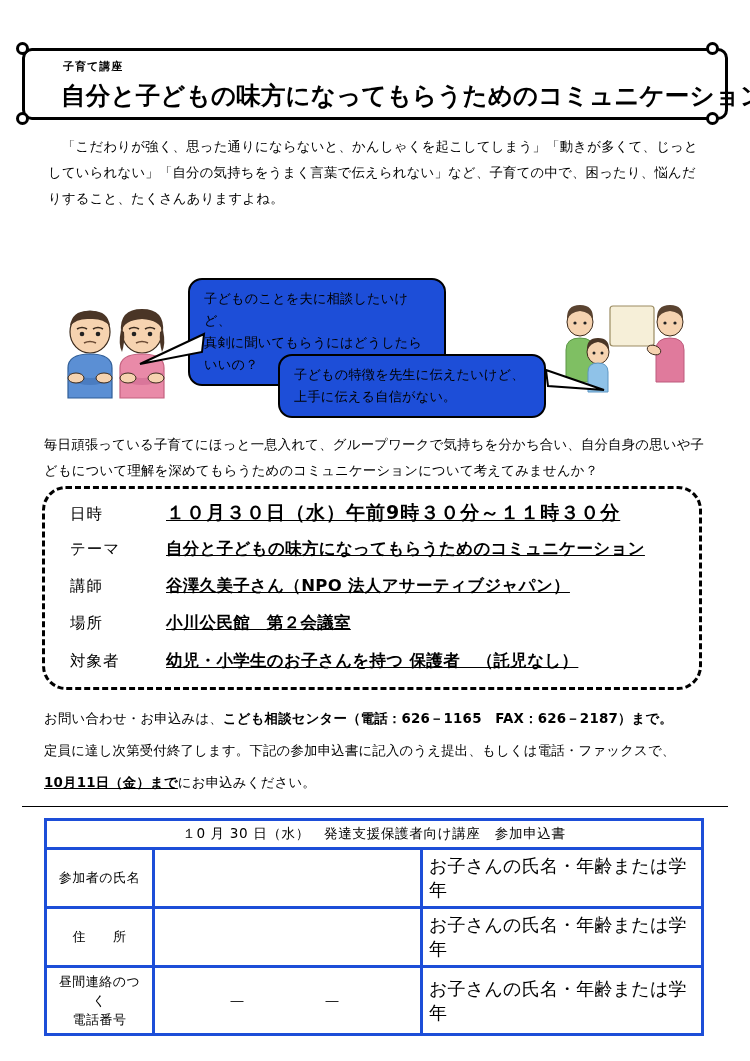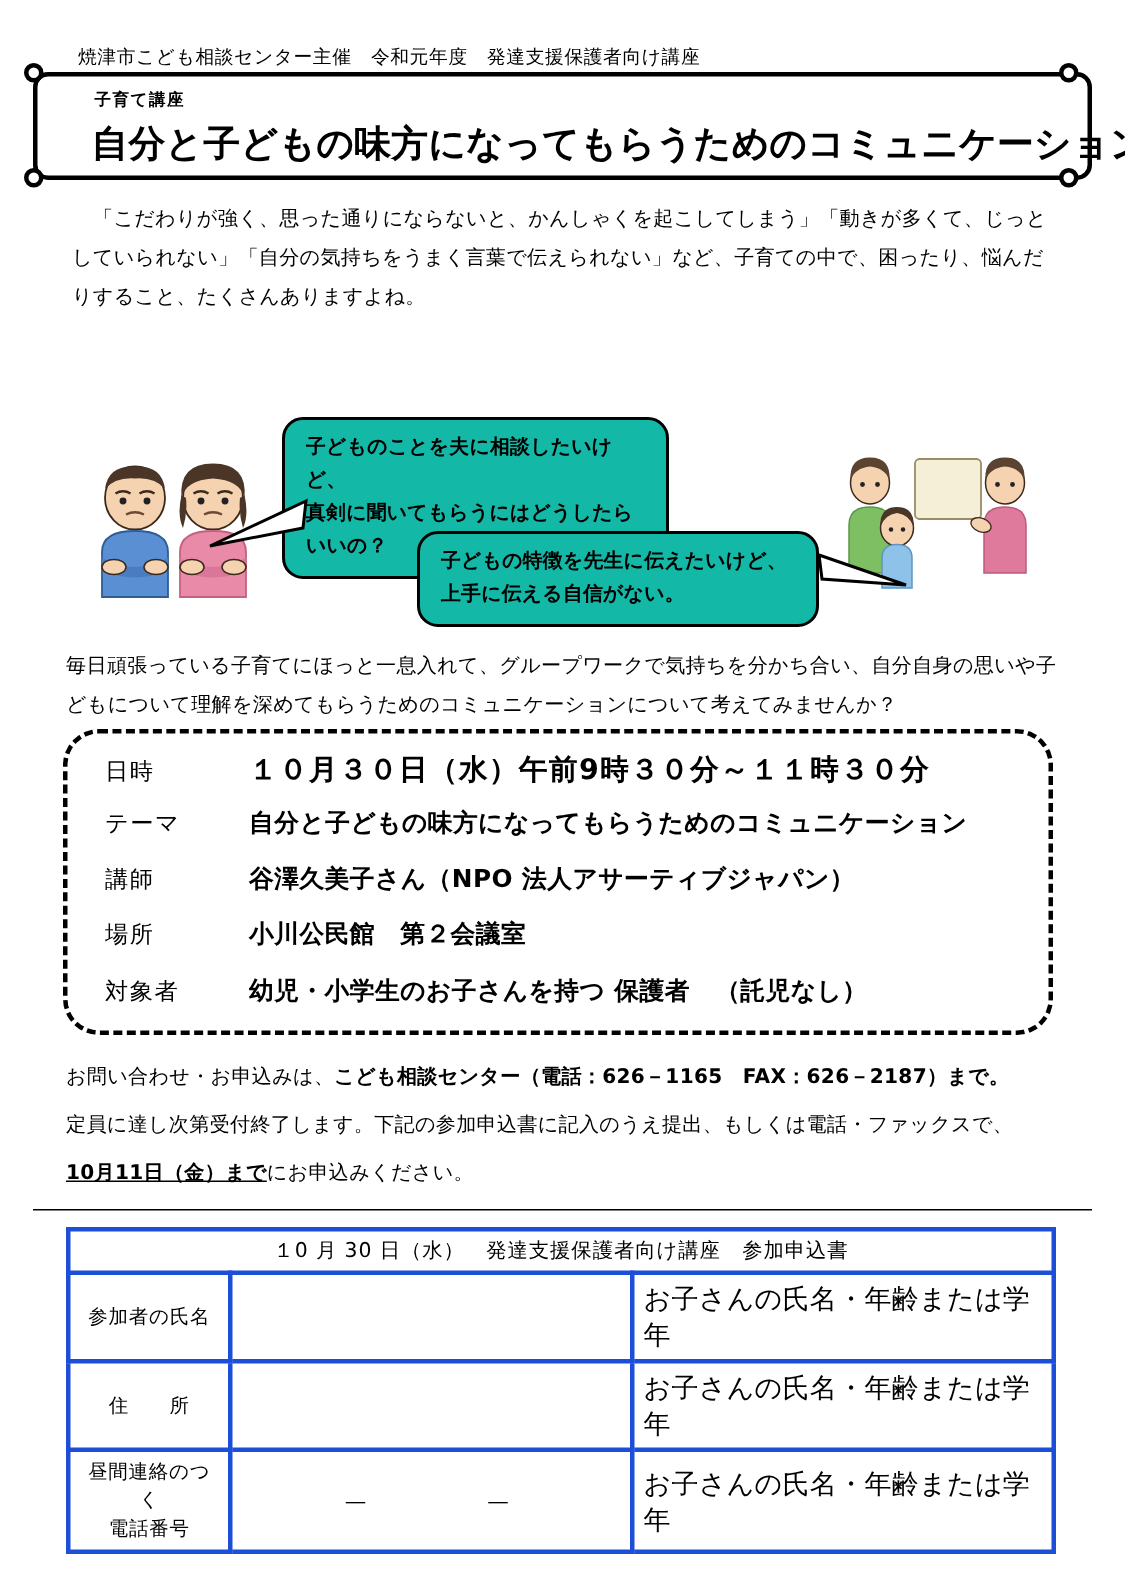--- a/index.html
+++ b/index.html
@@ -92,24 +92,24 @@
     left: 40px;
     top: 278px;
     width: 670px;
     height: 148px;
   }
   
   .bubble {
     position: absolute;
     border: 2px solid #000;
     border-radius: 14px;
-    background: #14b8a6;
+    background: #1d4ed8;
     box-sizing: border-box;
     font-size: 13.2px;
-    font-weight: bold;
+    font-weight: normal;
     line-height: 22px;
     padding: 8px 14px;
     letter-spacing: 0.2px;
   }
   
   .info-box {
     position: absolute;
     left: 42px;
     top: 486px;
     width: 660px;
@@ -129,20 +129,21 @@
     display: inline-block;
     width: 96px;
     font-size: 15.5px;
     letter-spacing: 1px;
     padding-left: 28px;
   }
   .info-value {
     font-size: 16.5px;
     font-weight: bold;
     letter-spacing: 0.3px;
+    text-decoration: underline;
   }
   .info-value.big {
     font-size: 19px;
     letter-spacing: 1px;
   }
   
   .contact {
     position: absolute;
     font-size: 13.4px;
     line-height: 26px;
@@ -194,21 +195,20 @@
   .mid-cell { width: 268px; }
   .right-cell { font-size: 18px; letter-spacing: 0.2px; font-family: Liberation Serif, serif; }
   .tel-cell { text-align: center; letter-spacing: 6px; font-size: 13px; }
   .two-line { line-height: 19px; }
 </style>
 </head>
 <body>
 
 <div class="page">
 
-  <div class="host-line">焼津市こども相談センター主催　令和元年度　発達支援保護者向け講座</div>
 
   <div class="title-box">
     <div class="title-small">子育て講座</div>
     <div class="title-main">自分と子どもの味方になってもらうためのコミュニケーション</div>
   </div>
   <div class="notch tl"></div>
   <div class="notch tr"></div>
   <div class="notch bl"></div>
   <div class="notch br"></div>
 

